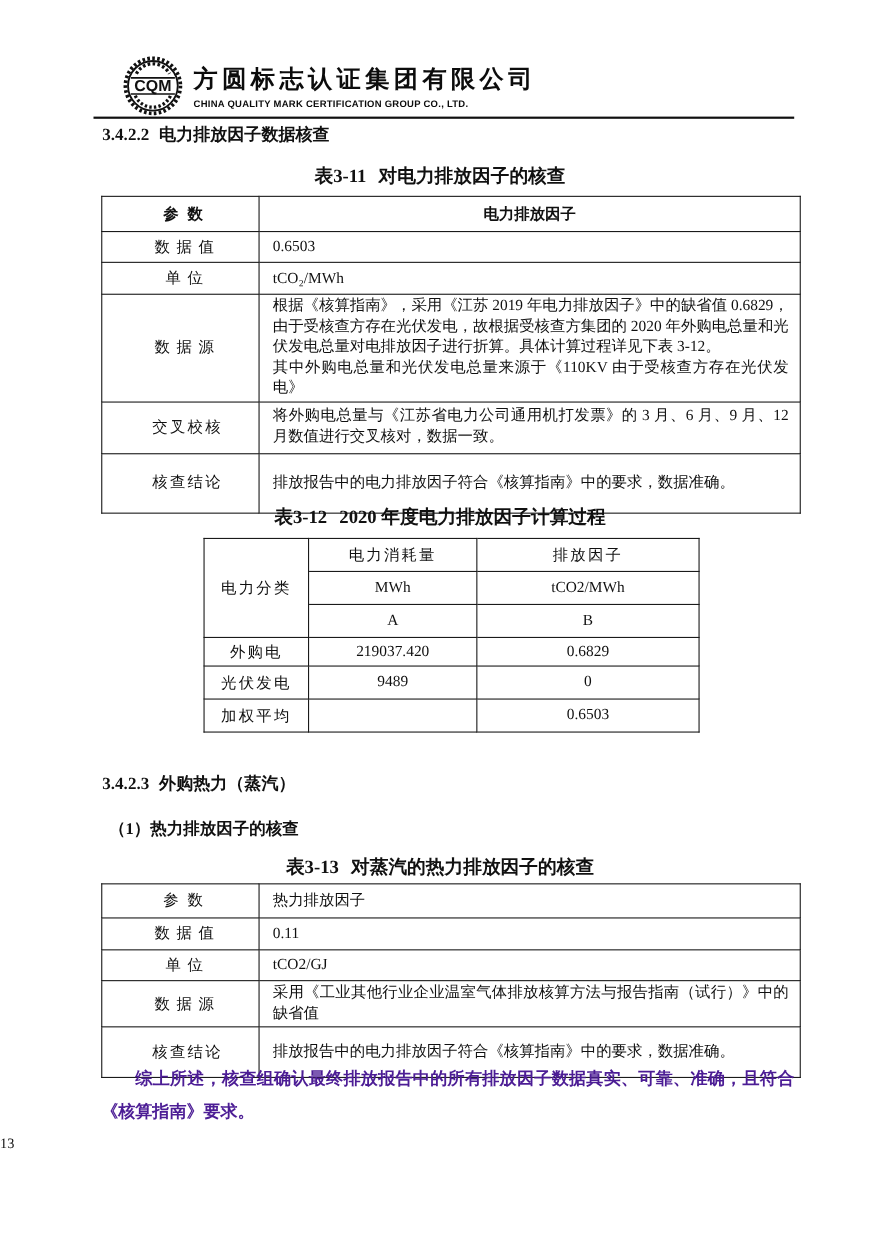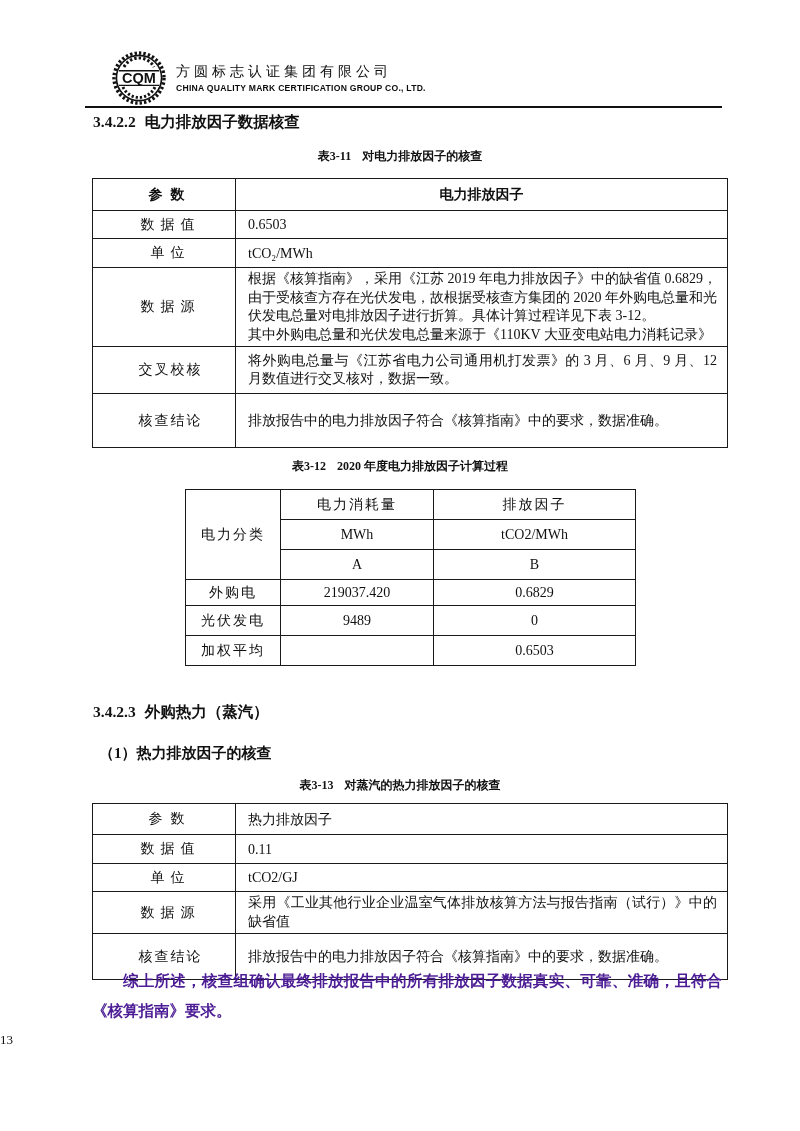--- a/index.html
+++ b/index.html
@@ -11,35 +11,35 @@
     color: #111111;
     font-family: "Liberation Serif", "DejaVu Serif", serif;
     overflow: hidden;
   }
 
   
   .letterhead { position:absolute; left:110px; top:50px; display:flex; align-items:center; }
   .logo-svg { width:58px; height:56px; flex:0 0 auto; }
   .company { margin-left:8px; }
   .company-cn {
-    font-size:14px; font-weight:normal; letter-spacing:4px;
+    font-size:22px; font-weight:bold; letter-spacing:4px;
     font-family:"Liberation Sans","DejaVu Sans",sans-serif;
     color:#0c0c0c; white-space:nowrap;
   }
   .company-en {
     font-size:8.6px; font-weight:bold; letter-spacing:0.25px; margin-top:2px;
     font-family:"Liberation Sans","DejaVu Sans",sans-serif;
     color:#0c0c0c; white-space:nowrap;
   }
   .header-rule { position:absolute; left:85px; top:106px; width:637px; height:2px; background:#101010; }
 
   
   .sec-heading { position:absolute; font-size:15.5px; font-weight:bold; white-space:nowrap; }
   .sec-heading .sec-num { margin-right:9px; }
-  .caption { position:absolute; left:0; width:800px; text-align:center; font-size:12px; font-weight:bold; white-space:nowrap; }
+  .caption { position:absolute; left:0; width:800px; text-align:center; font-size:17px; font-weight:bold; white-space:nowrap; }
   .caption .cap-label { margin-right:11px; }
   .sub-heading { position:absolute; font-size:15px; font-weight:bold; white-space:nowrap; }
 
   
   table { border-collapse:collapse; table-layout:fixed; position:absolute; background:#fff; }
   table, td { border:1.6px solid #1a1a1a; }
   #table11, #table13 { left:92px; width:636px; }
   #table11 { top:178px; }
   #table13 { top:803px; }
   #table12 { left:185px; top:489px; width:450px; }
@@ -109,21 +109,21 @@
       <td class="val">0.6503</td>
     </tr>
     <tr class="h27">
       <td class="lbl sp3">单位</td>
       <td class="val">tCO₂/MWh</td>
     </tr>
     <tr class="h73">
       <td class="lbl sp3">数据源</td>
       <td class="val just">
         <div>根据《核算指南》，采用《江苏 2019 年电力排放因子》中的缺省值 0.6829，由于受核查方存在光伏发电，故根据受核查方集团的 2020 年外购电总量和光伏发电总量对电排放因子进行折算。具体计算过程详见下表 3-12。</div>
-        <div>其中外购电总量和光伏发电总量来源于《110KV 大亚变电站电力消耗记录》</div>
+        <div>其中外购电总量和光伏发电总量来源于《110KV 由于受核查方存在光伏发电》</div>
       </td>
     </tr>
     <tr class="h45">
       <td class="lbl sp4">交叉校核</td>
       <td class="val just">将外购电总量与《江苏省电力公司通用机打发票》的 3 月、6 月、9 月、12 月数值进行交叉核对，数据一致。</td>
     </tr>
     <tr class="h52">
       <td class="lbl sp4">核查结论</td>
       <td class="val">排放报告中的电力排放因子符合《核算指南》中的要求，数据准确。</td>
     </tr>

